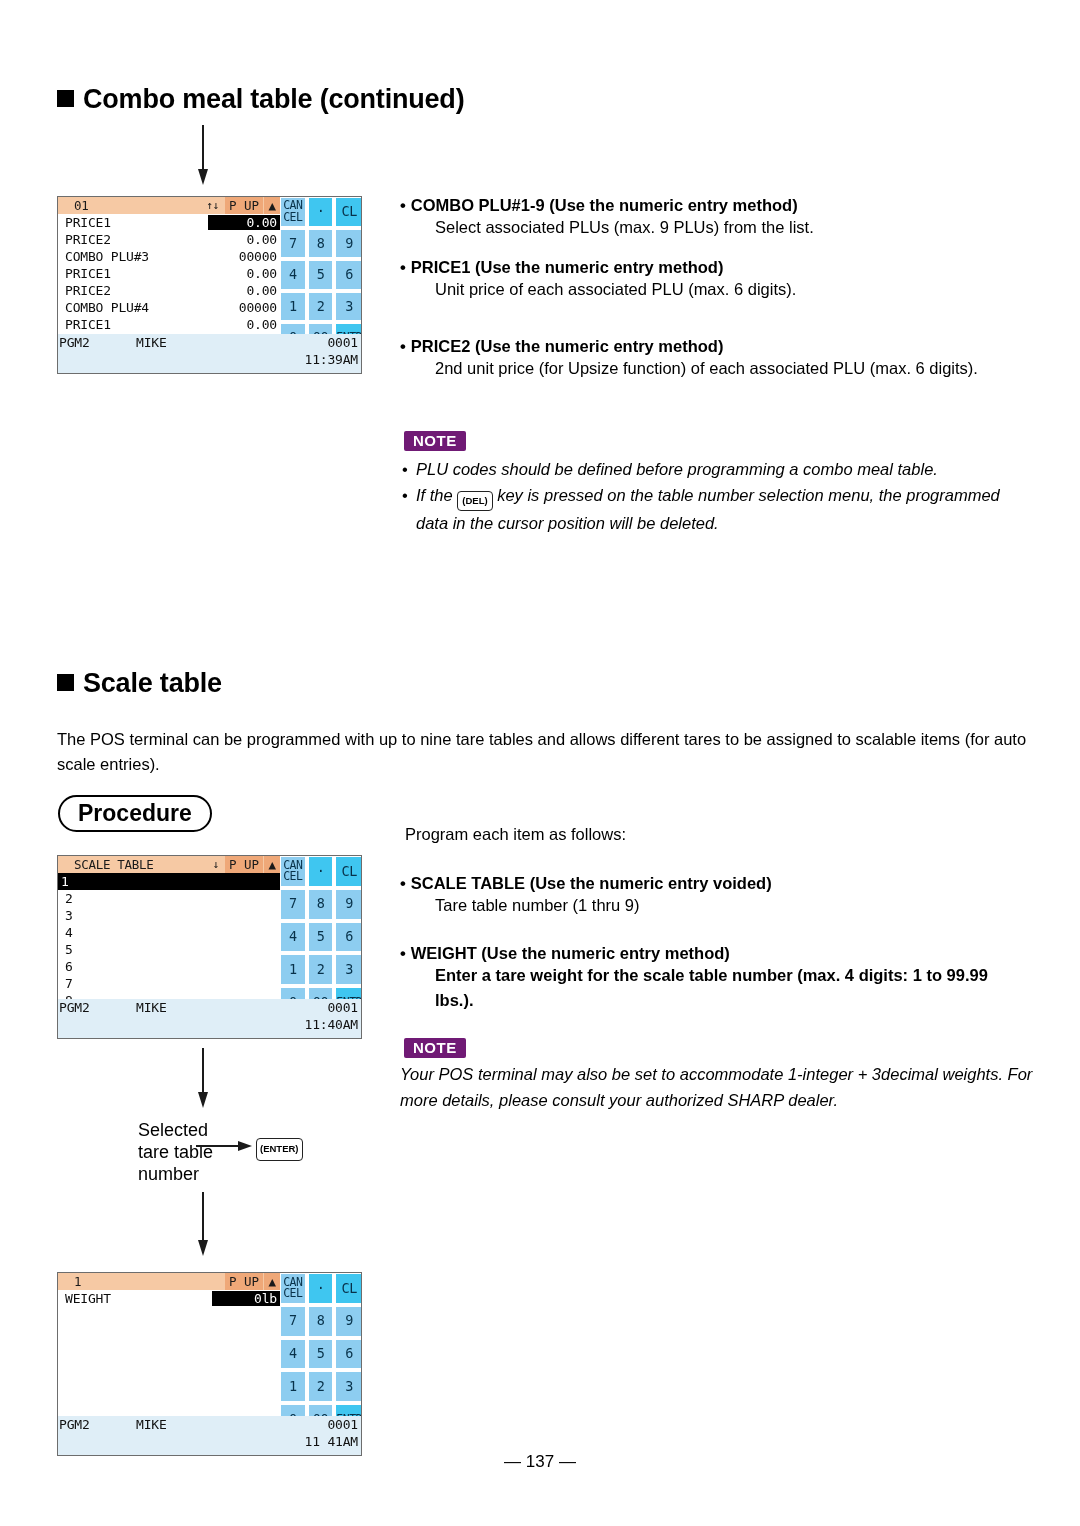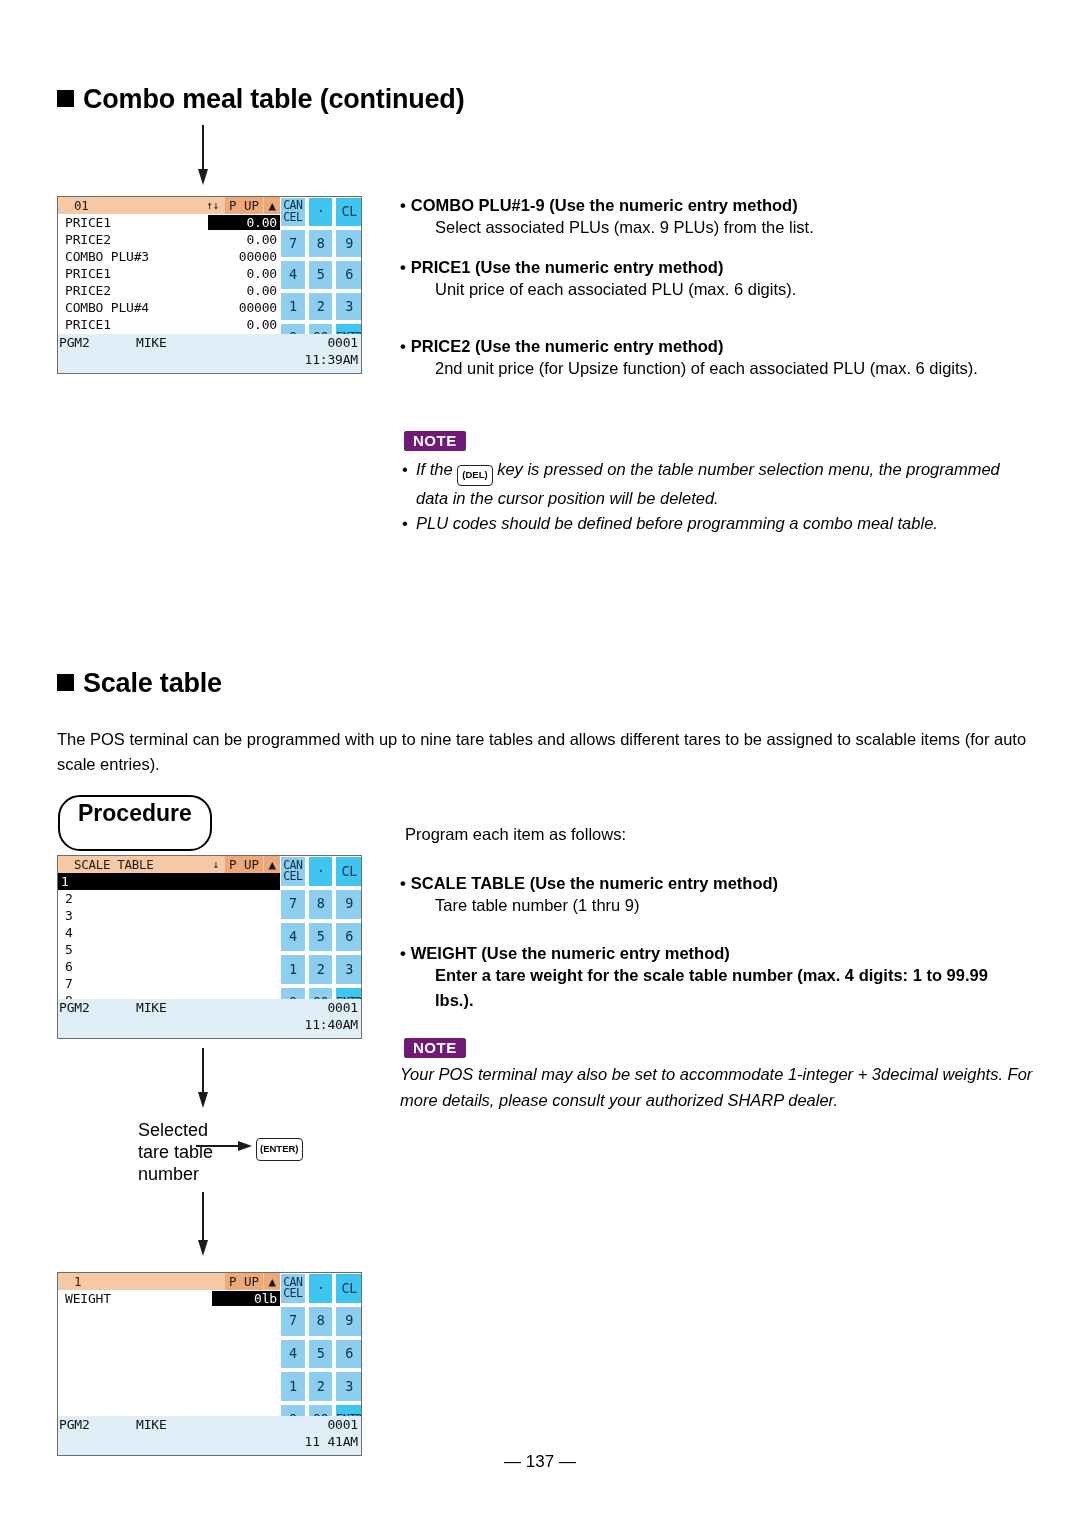--- a/index.html
+++ b/index.html
@@ -92,21 +92,21 @@
   .keycap.del    { font-size:9.5px; padding:4px 4px 5px 4px; min-width:30px; }
   .keycap.enter  { font-size:9.5px; padding:5px 3px 6px 3px; min-width:34px; }
 
   
   .procedure {
     position:absolute;
     border:2.2px solid #000;
     border-radius:22px;
     font-size:23px;
     font-weight:bold;
-    padding:4px 18px 23px 18px;
+    padding:4px 18px 4px 18px;
     line-height:1.1;
     background:#fff;
     text-align:right;
   }
 
   
   .arrow-v { position:absolute; }
   .arrow-h { position:absolute; }
 
   
@@ -340,22 +340,22 @@
 <div class="bullet-body" style="left:435px; top:277px; width:600px;">Unit price of each associated PLU (max. 6 digits).</div>
 
 <div class="bullet-head" style="left:400px; top:337px;">
   <span class="dot">•</span><span>PRICE2 (Use the numeric entry method)</span>
 </div>
 <div class="bullet-body" style="left:435px; top:356px; width:600px;">2nd unit price (for Upsize function) of each associated PLU (max. 6 digits).</div>
 
 <div class="note-badge" style="left:404px; top:431px;">NOTE</div>
 
 <div class="note-text" style="left:400px; top:457px; width:635px;">
+  <div class="note-li"><span>PLU codes should be defined before programming a combo meal table.</span></div>
   <div class="note-li"><span>If the </span><span class="keycap del">(DEL)</span><span> key is pressed on the table number selection menu, the programmed data in the cursor position will be deleted.</span></div>
-  <div class="note-li"><span>PLU codes should be defined before programming a combo meal table.</span></div>
 </div>
 
 <div class="sec-head" style="left:57px; top:668px;">
   <span class="sq"></span><span>Scale table</span>
 </div>
 
 <div class="body-text" style="left:57px; top:727px; width:978px;">The POS terminal can be programmed with up to nine tare tables and allows different tares to be assigned to scalable items (for auto scale entries).</div>
 
 <div class="procedure" style="left:58px; top:795px;">Procedure</div>
 
@@ -439,21 +439,21 @@
           <span class="num">0001</span>
         </div>
         <div class="srow" style="justify-content: flex-end;">
           <span class="time">11:40AM</span>
         </div>
       </div>
   </div>
 </div>
 
 <div class="bullet-head" style="left:400px; top:874px;">
-  <span class="dot">•</span><span>SCALE TABLE (Use the numeric entry method)</span>
+  <span class="dot">•</span><span>SCALE TABLE (Use the numeric entry voided)</span>
 </div>
 <div class="bullet-body" style="left:435px; top:893px; width:600px;">Tare table number (1 thru 9)</div>
 
 <div class="bullet-head" style="left:400px; top:944px;">
   <span class="dot">•</span><span>WEIGHT (Use the numeric entry method)</span>
 </div>
 <div class="bullet-body" style="left:435px; top:963px; width:580px;font-weight:bold;">Enter a tare weight for the scale table number (max. 4 digits: 1 to 99.99 lbs.).</div>
 
 <div class="note-badge" style="left:404px; top:1038px;">NOTE</div>
 <div class="note-text" style="left:400px; top:1062px; width:640px;">Your POS terminal may also be set to accommodate 1-integer + 3decimal weights. For more details, please consult your authorized SHARP dealer.</div>

